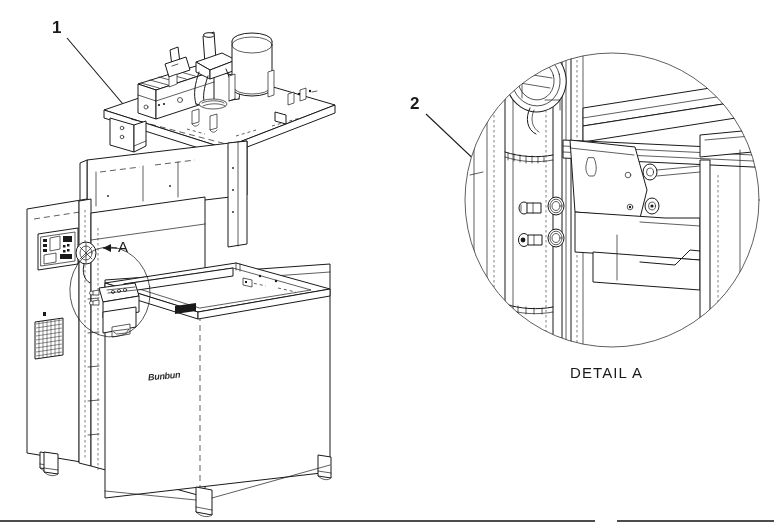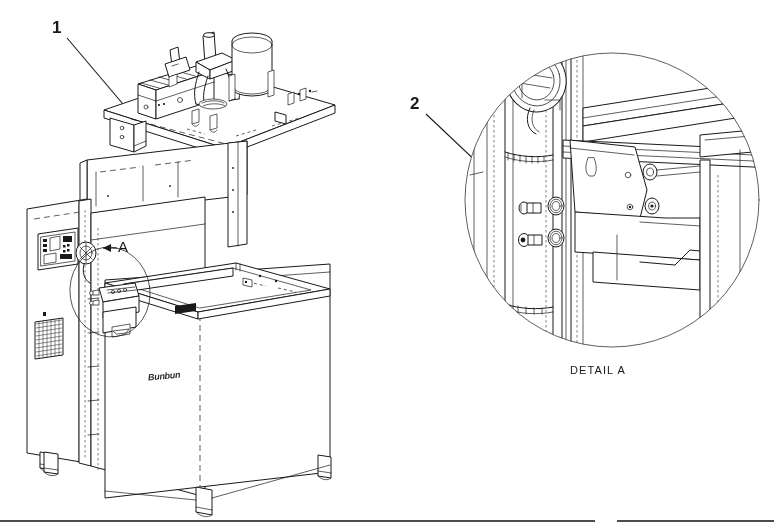--- a/index.html
+++ b/index.html
@@ -12,21 +12,21 @@
   #sheet{position:absolute;inset:0;width:774px;height:529px;}
   .lbl{
     position:absolute;
     font-family:"Liberation Sans", sans-serif;
     color:#1a1a1a;
     white-space:nowrap;
     user-select:none;
   }
   .callout-num{font-size:17px;font-weight:bold;letter-spacing:0.5px;}
   .callout-letter{font-size:15px;font-weight:normal;}
-  .detail-title{font-size:11px;font-weight:normal;letter-spacing:1.1px;text-align:center;}
+  .detail-title{font-size:15px;font-weight:normal;letter-spacing:1.1px;text-align:center;}
   .logo-text{
     font-size:9px;font-weight:bold;font-style:italic;
     color:#2a2a2a;letter-spacing:-0.3px;
   }
   svg{display:block;}
 </style>
 </head>
 <body>
 
 <div id="diagram-root">

